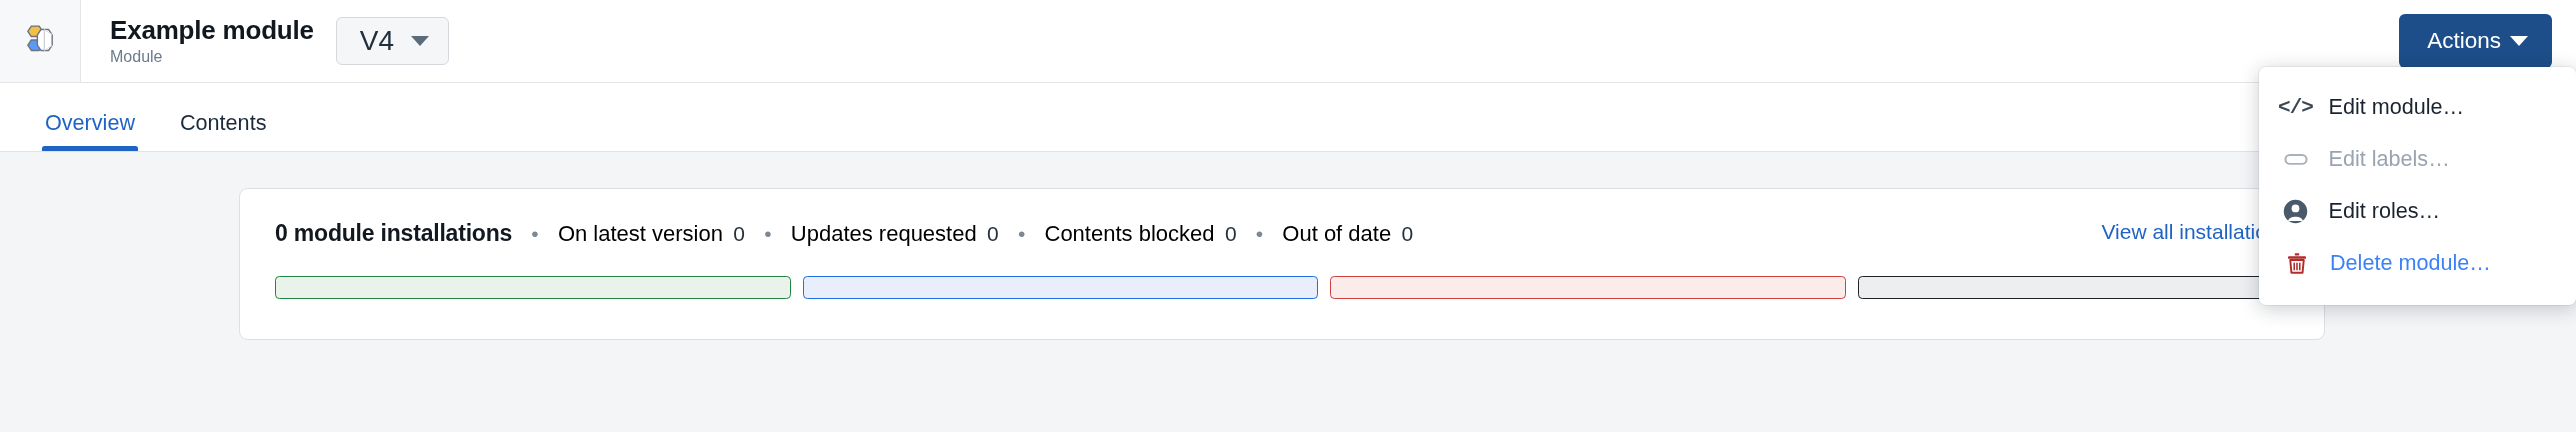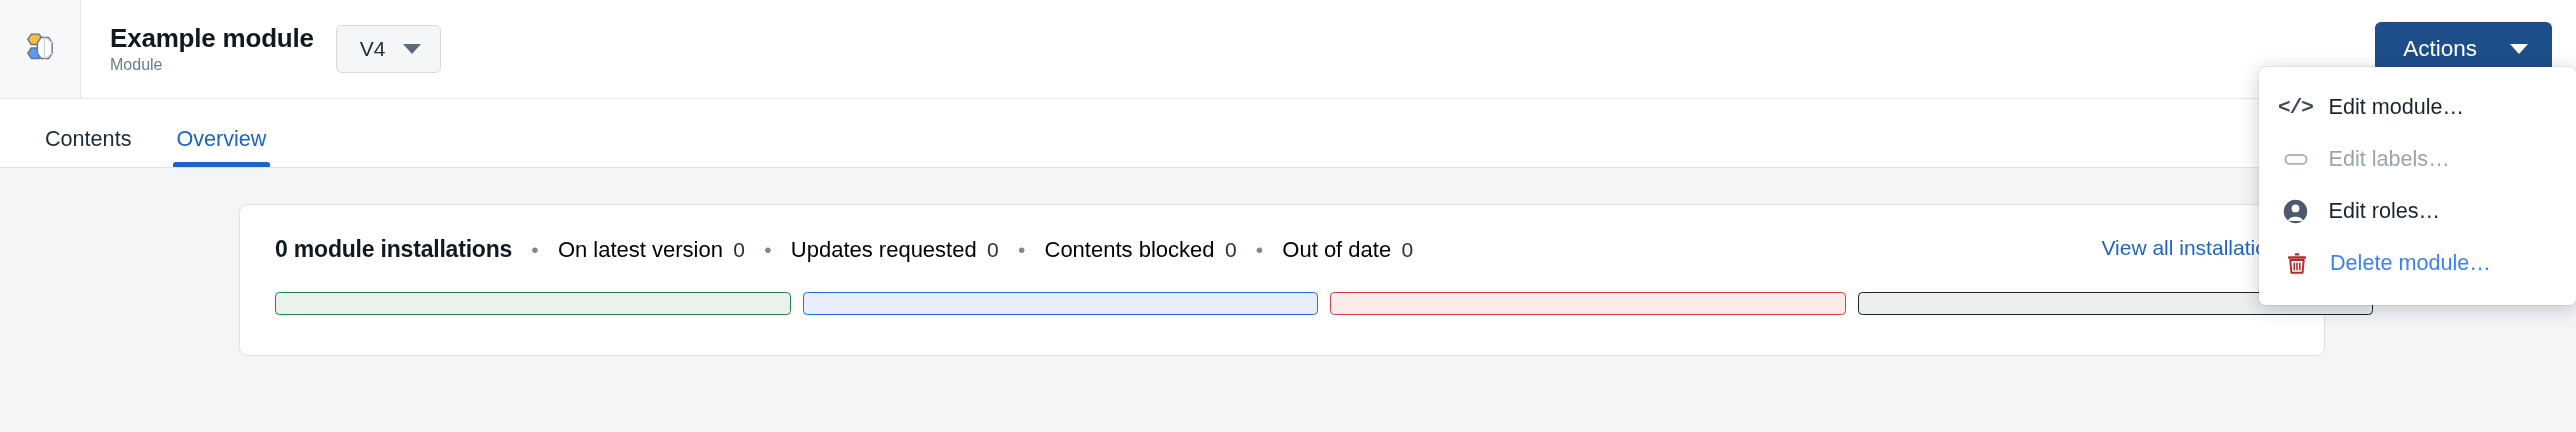--- a/index.html
+++ b/index.html
@@ -12,21 +12,21 @@
     height: 432px;
     background: #f4f5f7;
     font-family: "Liberation Sans", sans-serif;
     color: #1c2b3a;
     overflow: hidden;
     position: relative;
   }
 
   
   .app-header {
-    height: 99px;
+    height: 83px;
     background: #ffffff;
     border-bottom: 0.9px solid #e3e5e8;
     display: flex;
     align-items: stretch;
     position: relative;
   }
   .header-icon-cell {
     width: 81px;
     min-width: 81px;
     background: #f7f8f9;
@@ -66,21 +66,21 @@
 
   .version-select {
     display: inline-flex;
     align-items: center;
     gap: 17.3px;
     height: 48px;
     padding: 0 19px 0 22.5px;
     background: #f5f6f8;
     border: 0.9px solid #d5d9de;
     border-radius: 6px;
-    font-size: 21px;
+    font-size: 28px;
     color: #22303d;
     cursor: pointer;
     white-space: nowrap;
   }
   .caret-down {
     width: 0; height: 0;
     border-left: 9.5px solid transparent;
     border-right: 9.5px solid transparent;
     border-top: 10.4px solid #5b6b7c;
   }
@@ -88,21 +88,21 @@
   .header-spacer { flex: 1; }
 
   .actions-area {
     display: flex;
     align-items: center;
     padding-right: 24px;
   }
   .actions-button {
     display: inline-flex;
     align-items: center;
-    gap: 33px;
+    gap: 9px;
     height: 54px;
     padding: 0 24px 0 28px;
     background: #1d4e89;
     border: none;
     border-radius: 6px;
     color: #ffffff;
     font-size: 22.5px;
     font-family: "Liberation Sans", sans-serif;
     cursor: pointer;
     white-space: nowrap;
@@ -297,25 +297,25 @@
 
   <div class="actions-area">
     <button class="actions-button">
       <span>Actions</span>
       <span class="caret-down-white"></span>
     </button>
   </div>
 </div>
 
 <div class="tabbar">
+  <div class="tab active">
+    <span>Overview</span>
+  </div>
   <div class="tab">
     <span>Contents</span>
-  </div>
-  <div class="tab active">
-    <span>Overview</span>
   </div>
 </div>
 
 <div class="main-area">
   <div class="overview-card">
 
     <div class="card-head-row">
       <div class="stats-line">
         <span class="stat-total">0 module installations</span>
 

